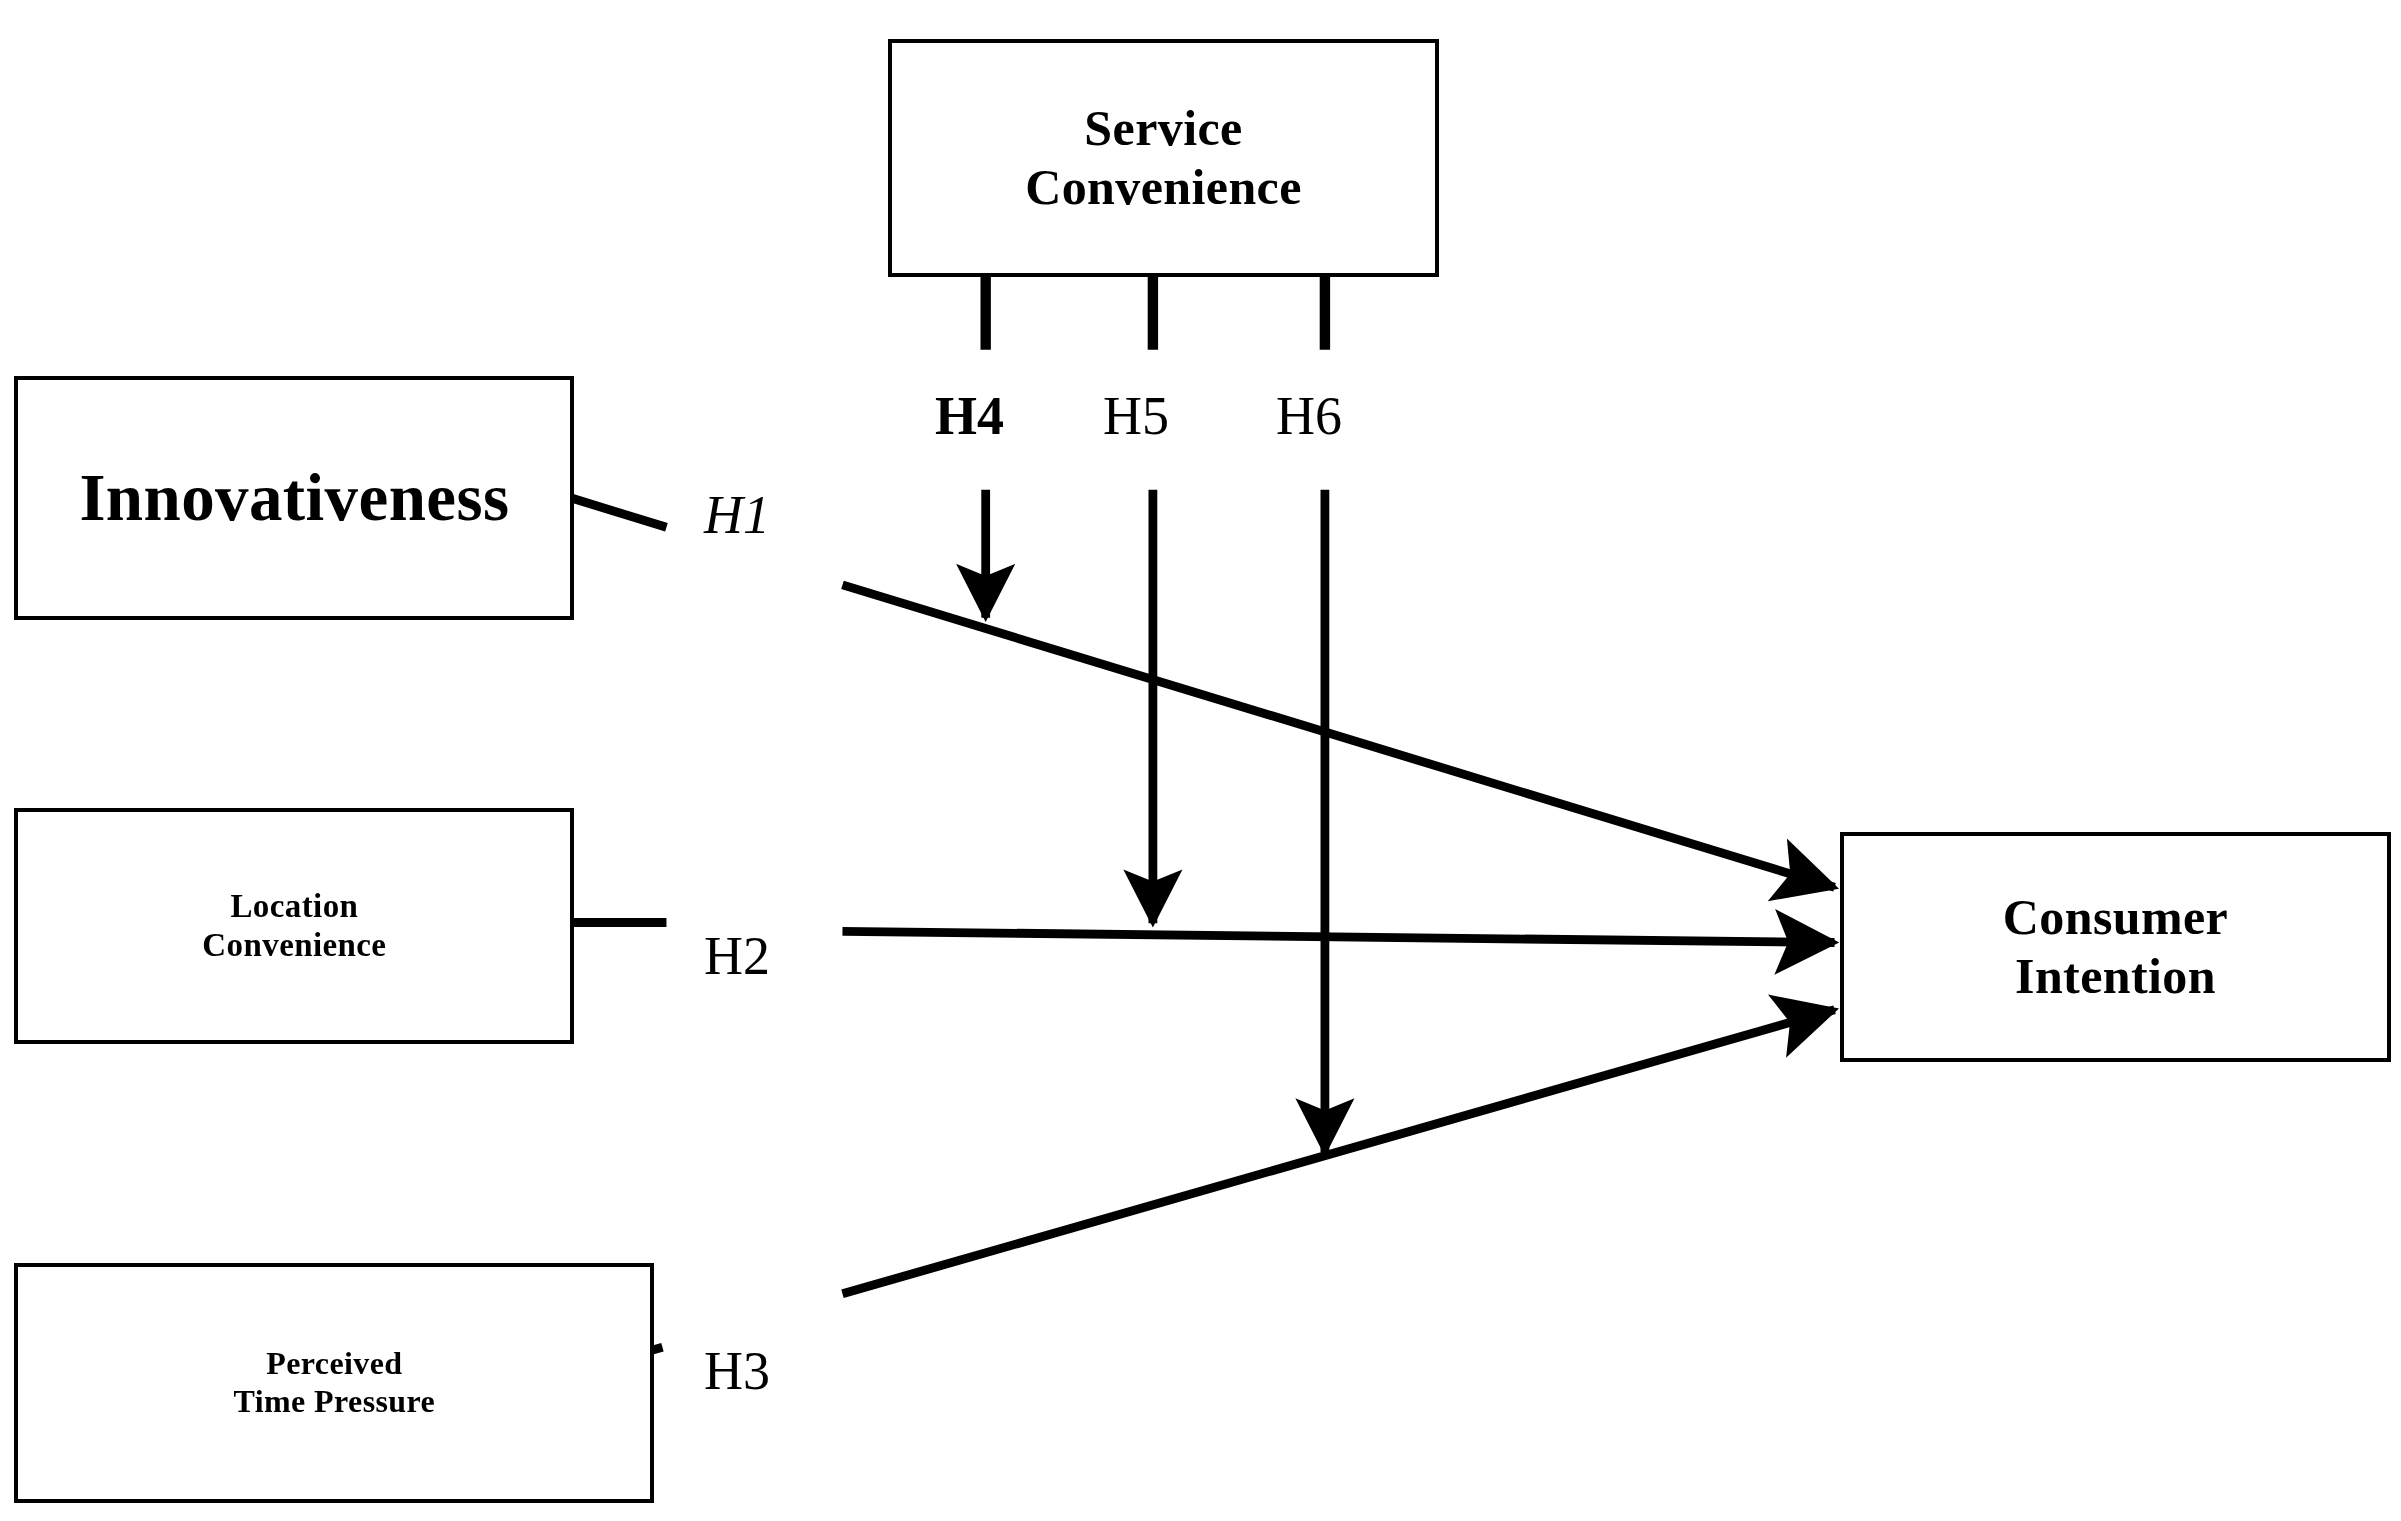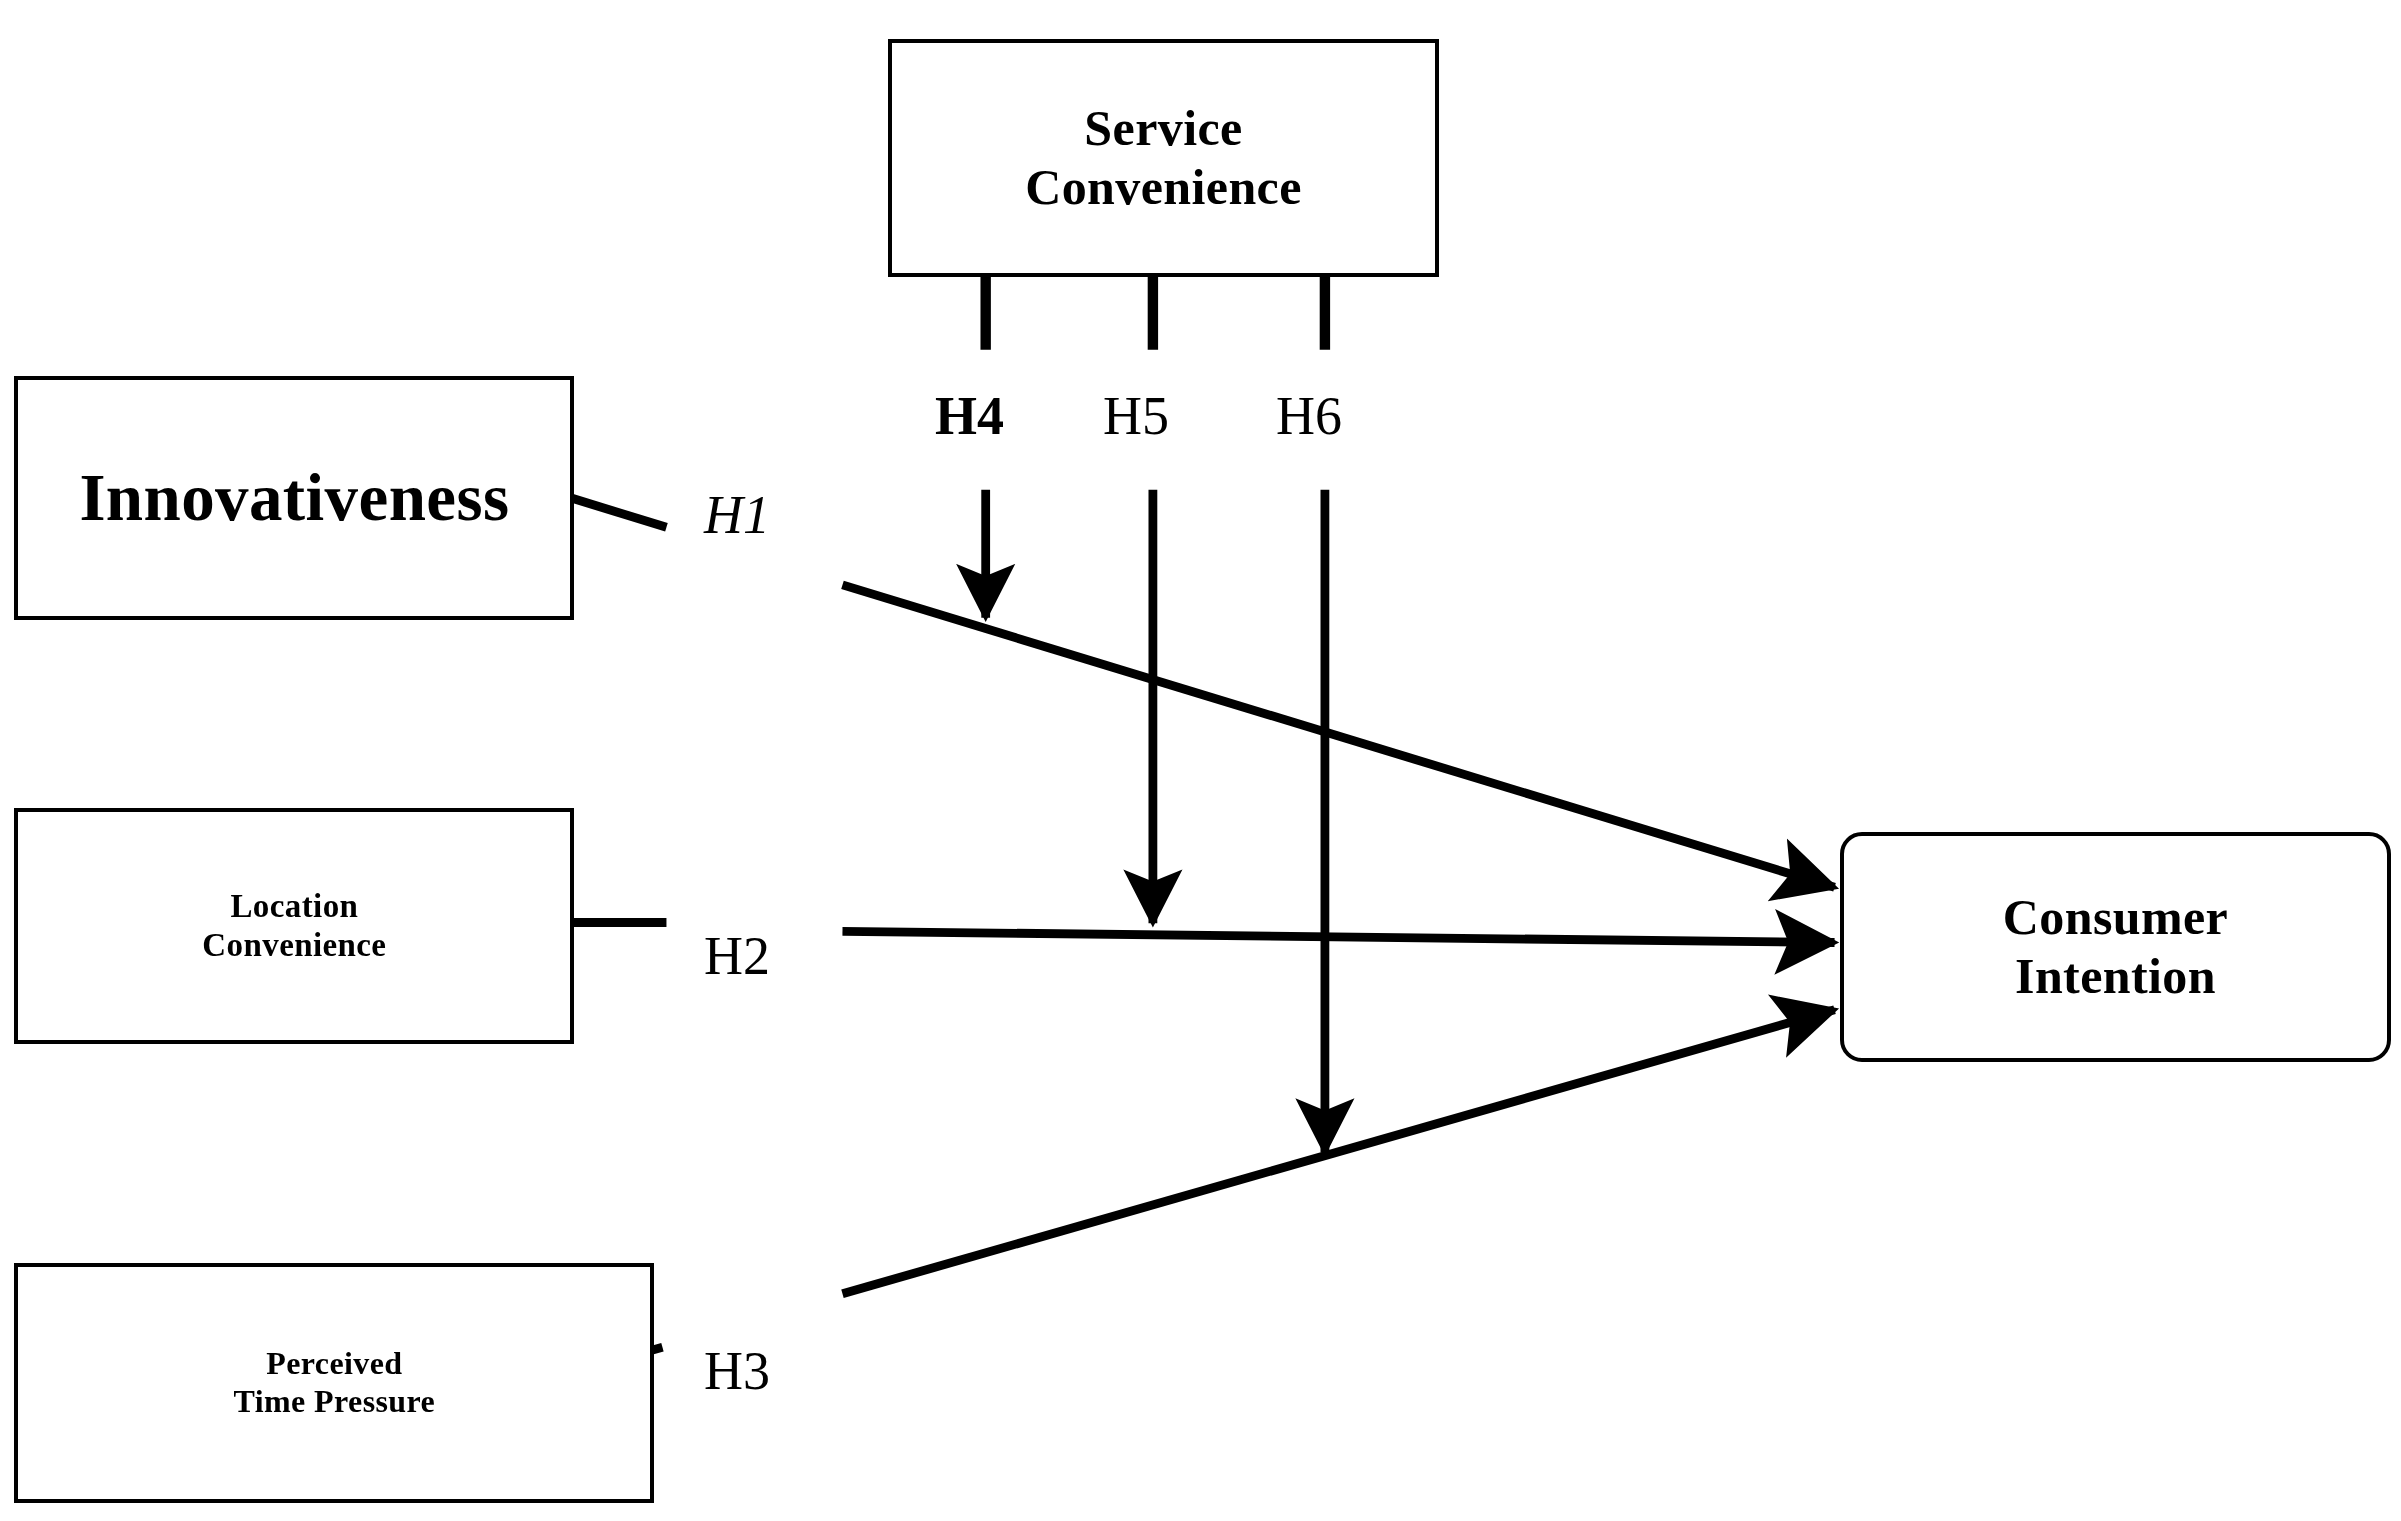--- a/index.html
+++ b/index.html
@@ -58,21 +58,20 @@
     left: 14.4px; top: 808px; width: 560px; height: 236px;
     font-size: 33px;
   }
   #box-perceived-time-pressure {
     left: 14.4px; top: 1263px; width: 640px; height: 240px;
     font-size: 32px;
   }
   #box-consumer-intention {
     left: 1840px; top: 832px; width: 551px; height: 230px;
     font-size: 50px;
-    border-radius: 22px;
   }
   .hyp-label {
     position: absolute;
     font-family: "Liberation Serif", "DejaVu Serif", serif;
     font-weight: normal;
     font-size: 54px;
     color: #000000;
     line-height: 1;
     white-space: nowrap;
   }

